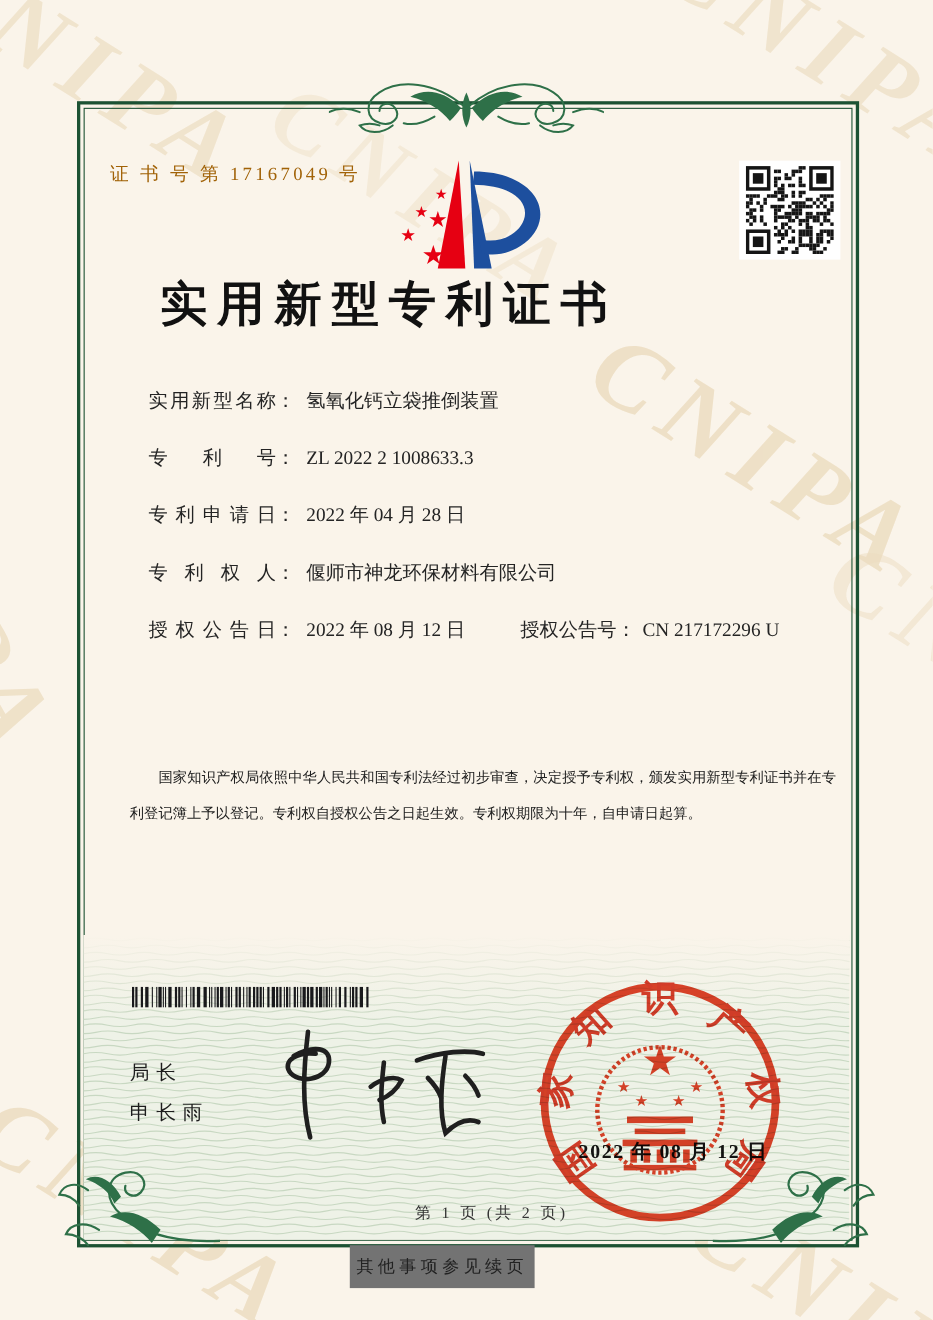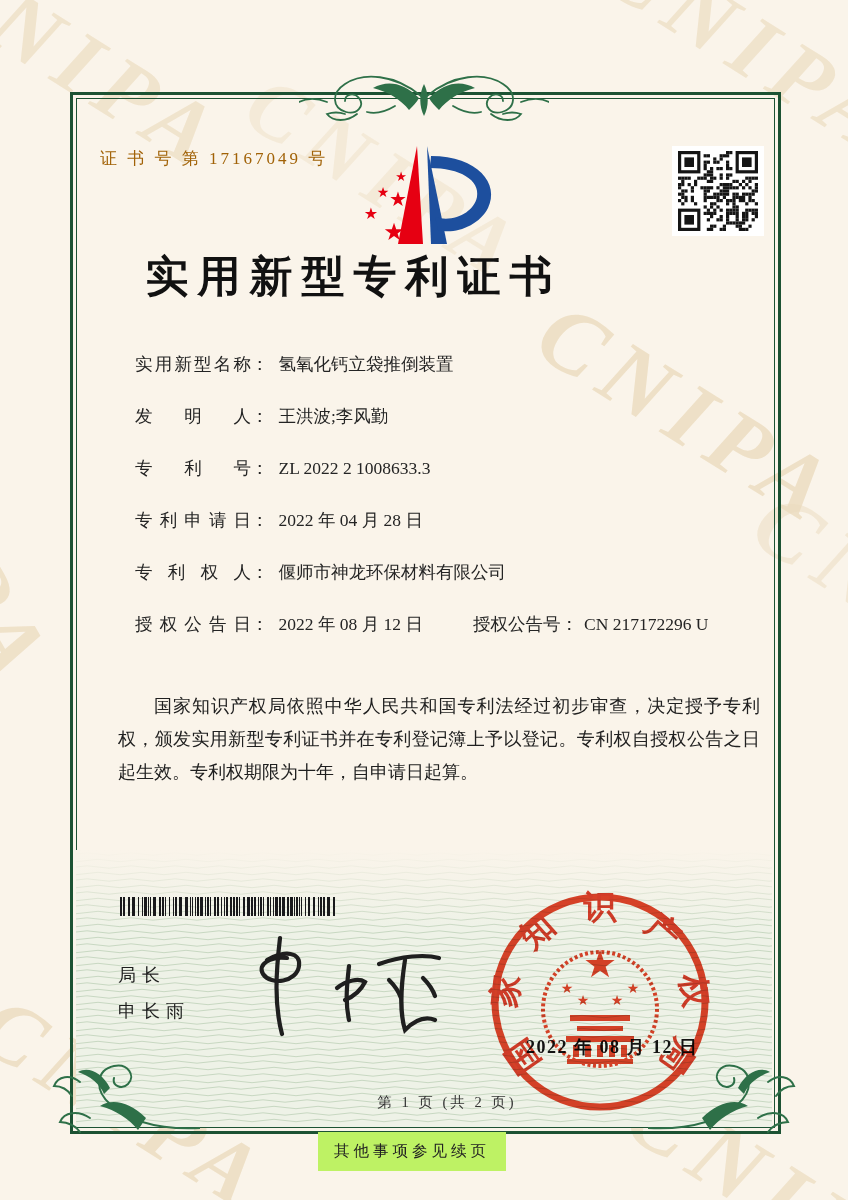--- a/index.html
+++ b/index.html
@@ -43,21 +43,21 @@
   
   .fields{position:absolute;left:118px;top:352px;width:640px;font-size:17.5px;z-index:2;color:#242424;}
   .row{position:relative;height:52px;margin-left:17px;}
   .flabel{display:inline-block;width:116px;text-align:justify;text-align-last:justify;vertical-align:top;}
   .fcolon{margin-right:10px;}
   .pair2{position:absolute;left:338px;top:0;}
   .pair2 .fcolon{margin-right:6px;}
 
   
   .paras{position:absolute;left:118px;top:690px;width:642px;z-index:2;}
-  .paras p{margin:0;text-indent:2em;font-size:18px;line-height:33px;text-align:justify;color:#202020;}
+  .paras p{margin:0;text-indent:2em;font-size:13px;line-height:33px;text-align:justify;color:#202020;}
 
   
   .barcode{position:absolute;left:120px;top:897px;z-index:2;}
 
   
   .sig-role{position:absolute;left:118px;top:963px;font-size:18px;letter-spacing:6px;z-index:2;color:#1d1d1d;text-align:right;}
   .sig-name{position:absolute;left:118px;top:999px;font-size:18px;letter-spacing:6px;z-index:2;color:#1d1d1d;}
   .sig-script{position:absolute;left:233px;top:930px;z-index:2;}
 
   
@@ -65,21 +65,21 @@
         mix-blend-mode:multiply;opacity:.95;}
   .ring-ch{font-size:33px;font-weight:700;fill:#dd3420;text-anchor:middle;
            font-family:"Liberation Serif","DejaVu Serif",serif;}
   .emblem-star{fill:#e13a1f;text-anchor:middle;font-family:"DejaVu Sans",sans-serif;}
   .seal-date{position:absolute;left:526px;top:1035px;font-size:18px;font-weight:600;letter-spacing:1.5px;
              color:#141414;z-index:4;mix-blend-mode:multiply;}
 
   
   .page-info{position:absolute;left:70px;top:1093px;width:672px;text-align:center;font-size:14.5px;
              letter-spacing:3px;color:#333;z-index:2;margin-left:41px;}
-  .continuation{position:absolute;left:318px;top:1132px;background:#bef264;padding:9px 16px;font-size:15.5px;
+  .continuation{position:absolute;left:318px;top:1132px;background:#737373;padding:9px 6px;font-size:15.5px;
                 letter-spacing:4px;color:#222;z-index:2;}
 
   .logo-star{fill:#e60012;text-anchor:middle;font-family:"DejaVu Sans",sans-serif;}
 </style>
 </head>
 <body>
 
 <div class="page">
 
   <span class="wm wm1">CNIPA</span>
@@ -404,23 +404,20 @@
       </svg>
   </div>
 
   <div class="title">实用新型专利证书</div>
 
   <div class="fields">
     <div class="row">
       <span class="flabel">实用新型名称</span><span class="fcolon">：</span><span class="fvalue">氢氧化钙立袋推倒装置</span>
     </div>
     <div class="row">
-      <span class="flabel">发明人</span><span class="fcolon">：</span><span class="fvalue">王洪波;李风勤</span>
-    </div>
-    <div class="row">
       <span class="flabel">专利号</span><span class="fcolon">：</span><span class="fvalue">ZL 2022 2 1008633.3</span>
     </div>
     <div class="row">
       <span class="flabel">专利申请日</span><span class="fcolon">：</span><span class="fvalue">2022 年 04 月 28 日</span>
     </div>
     <div class="row">
       <span class="flabel">专利权人</span><span class="fcolon">：</span><span class="fvalue">偃师市神龙环保材料有限公司</span>
     </div>
     <div class="row">
       <span class="flabel">授权公告日</span><span class="fcolon">：</span><span class="fvalue">2022 年 08 月 12 日</span>

